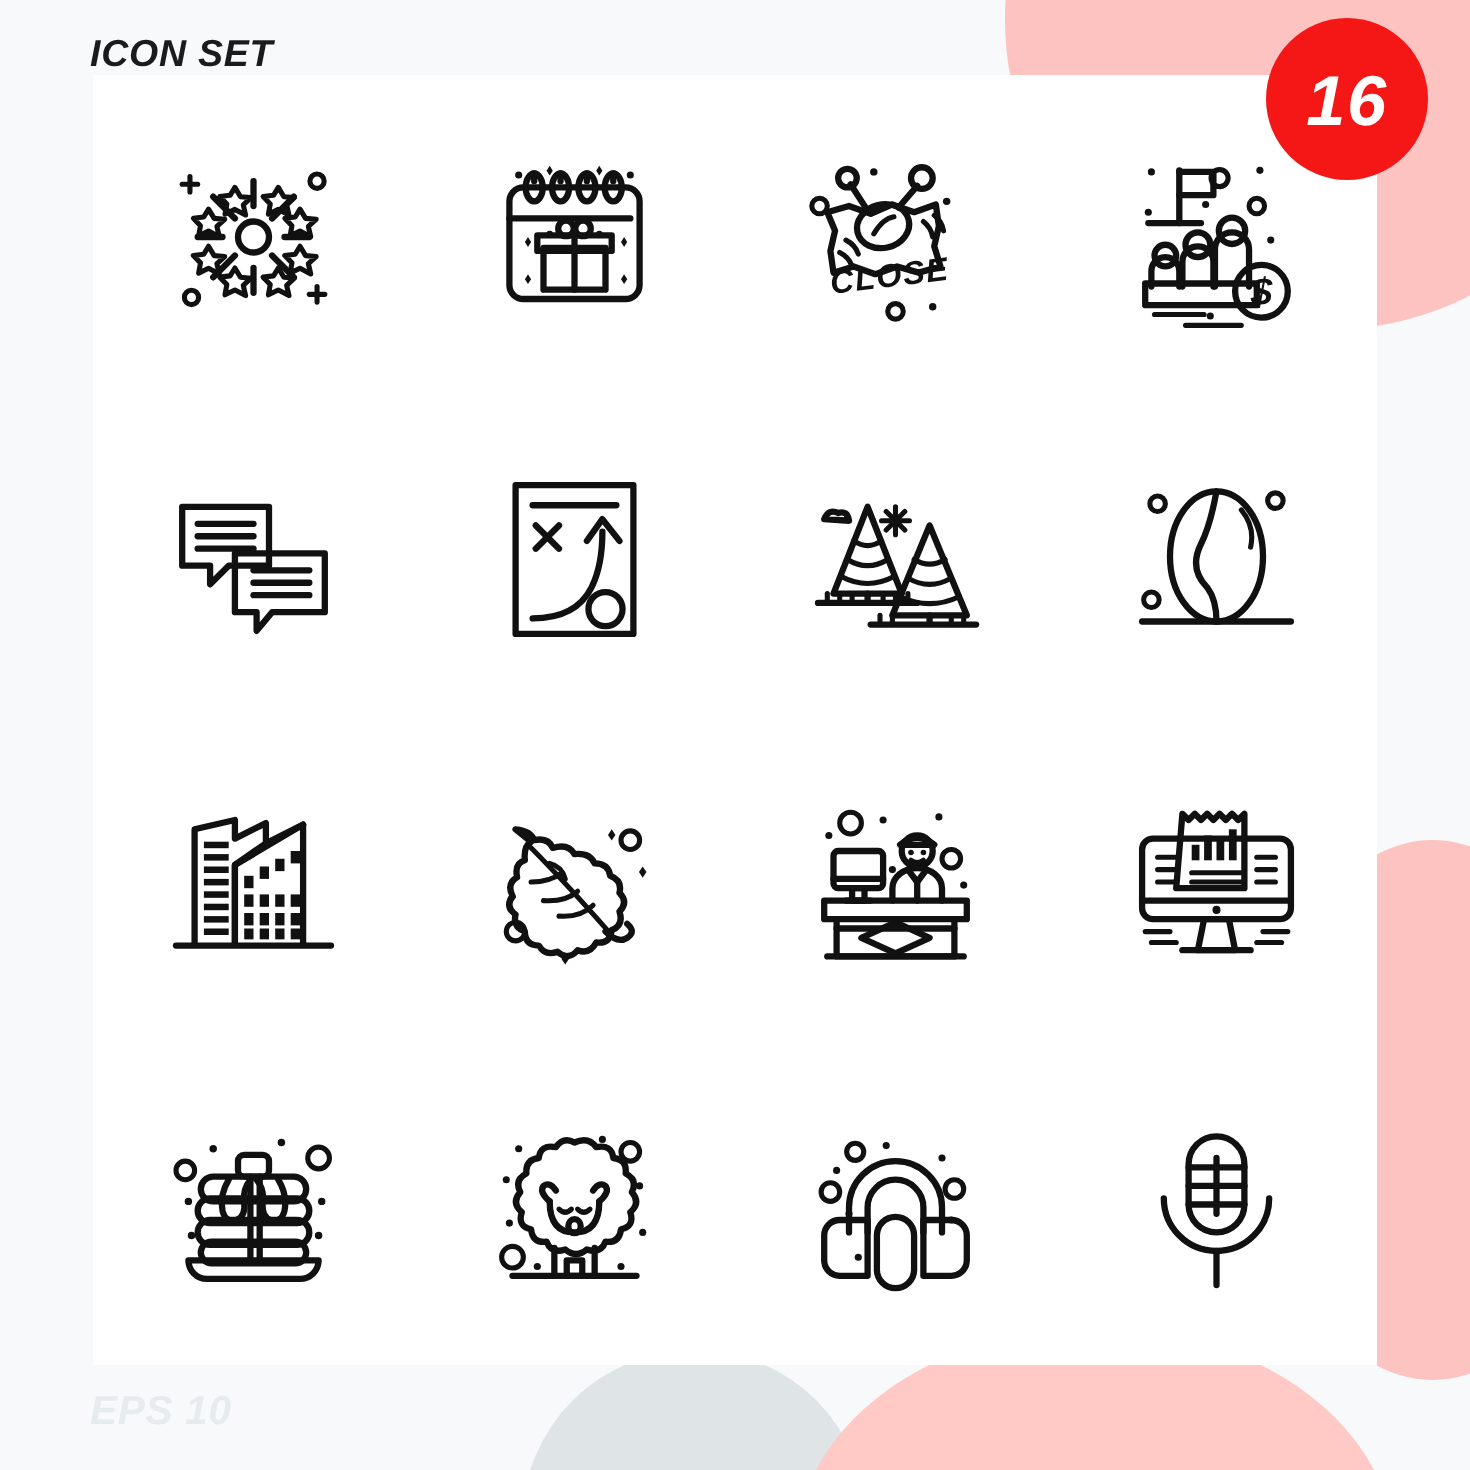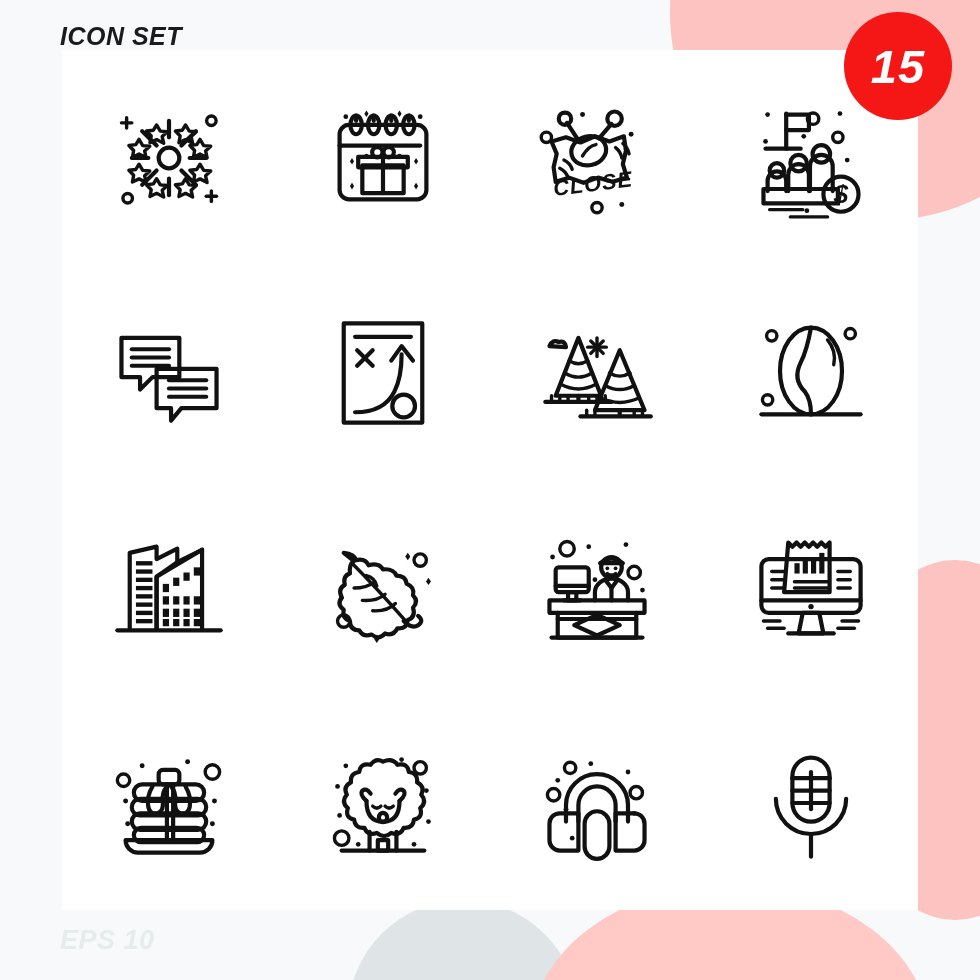--- a/index.html
+++ b/index.html
@@ -161,21 +161,21 @@
 
 <div id="stage">
 
   <div class="blob blob-top-right"></div>
   <div class="blob blob-right-edge"></div>
   <div class="blob blob-bottom-gray"></div>
   <div class="blob blob-bottom-pink"></div>
 
   <div class="header-title">Icon Set</div>
 
-  <div class="count-badge">15</div>
+  <div class="count-badge">16</div>
 
   <div class="eps-label">EPS 10</div>
 
   <div class="icon-card">
     <div class="icon-grid">
 
       <div class="icon-cell">
         <svg viewBox="0 0 120 120">
           <circle class="ln" cx="60" cy="60" r="10"></circle>
           <line class="ln" x1="60" y1="24" x2="60" y2="40"></line>

